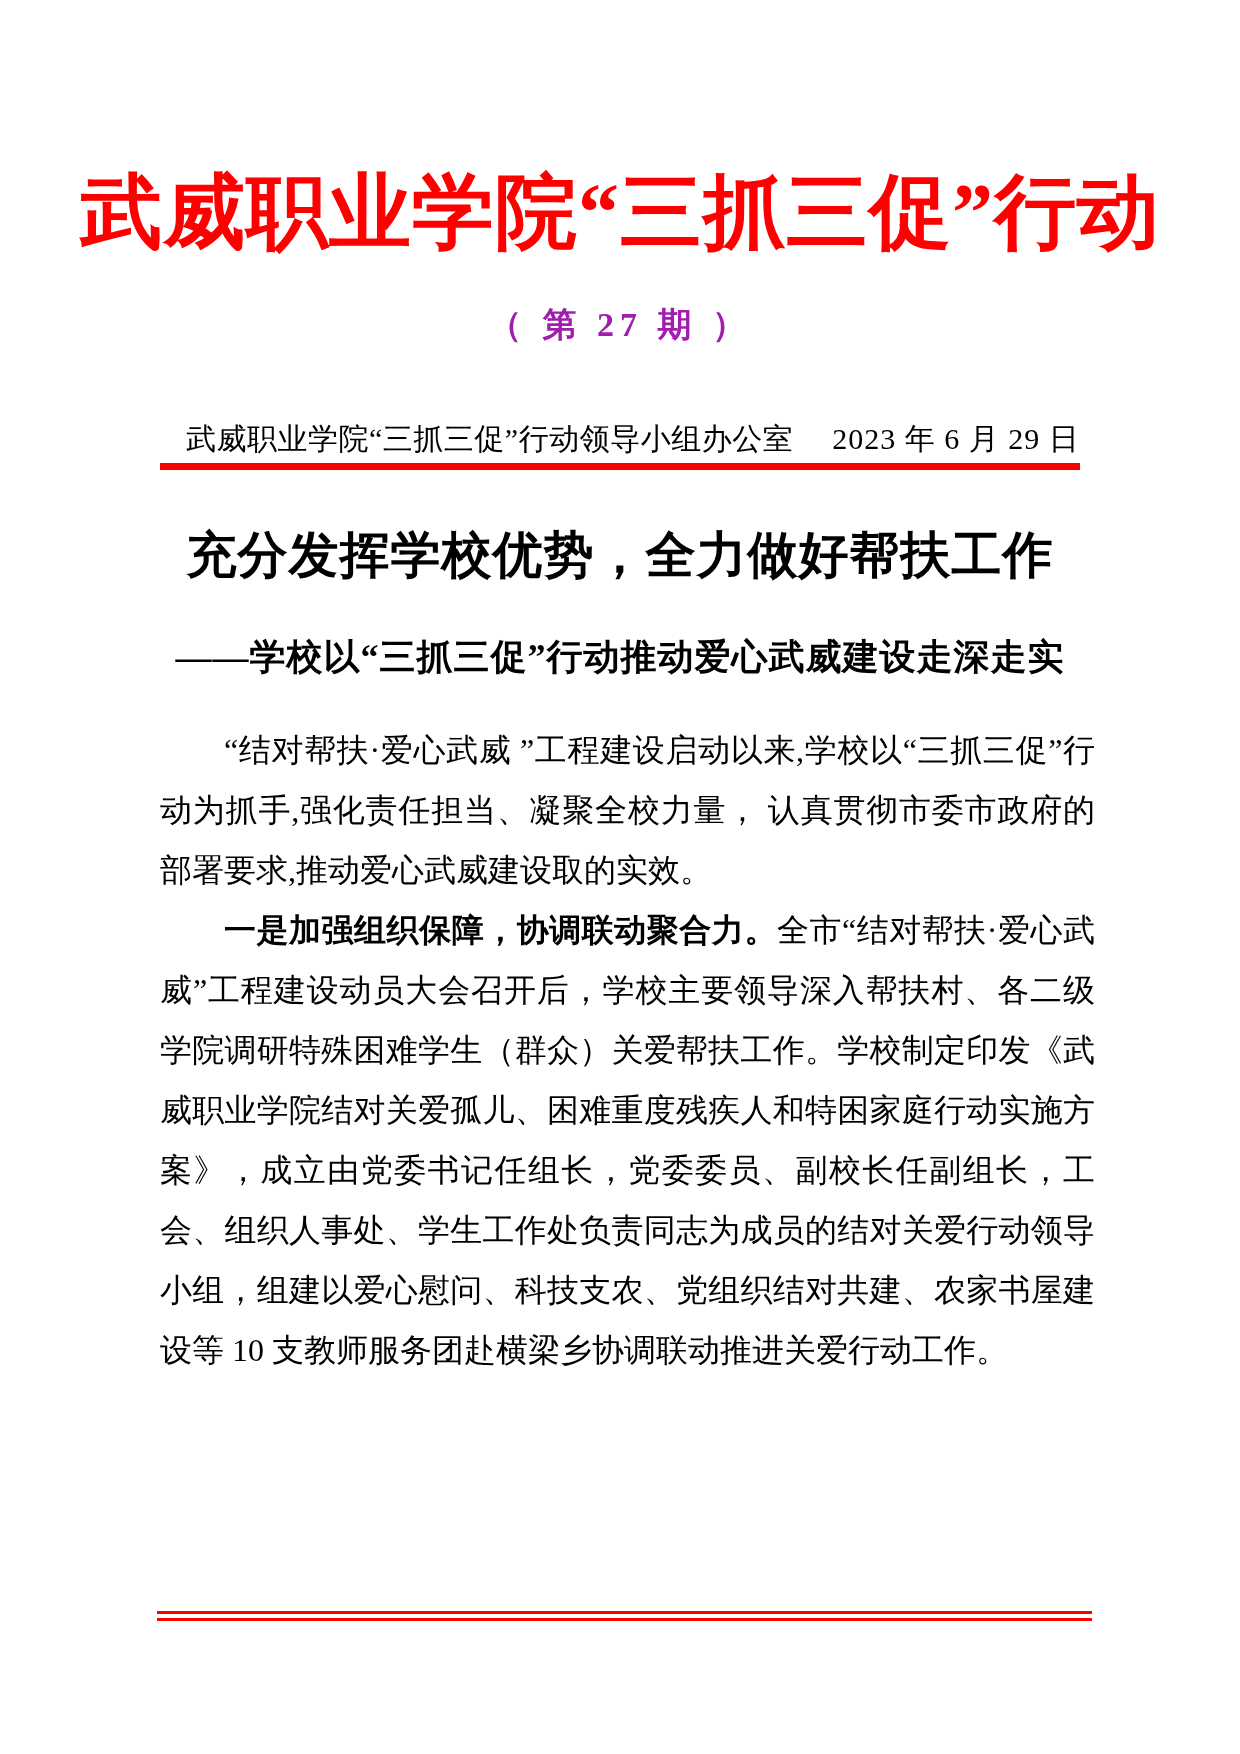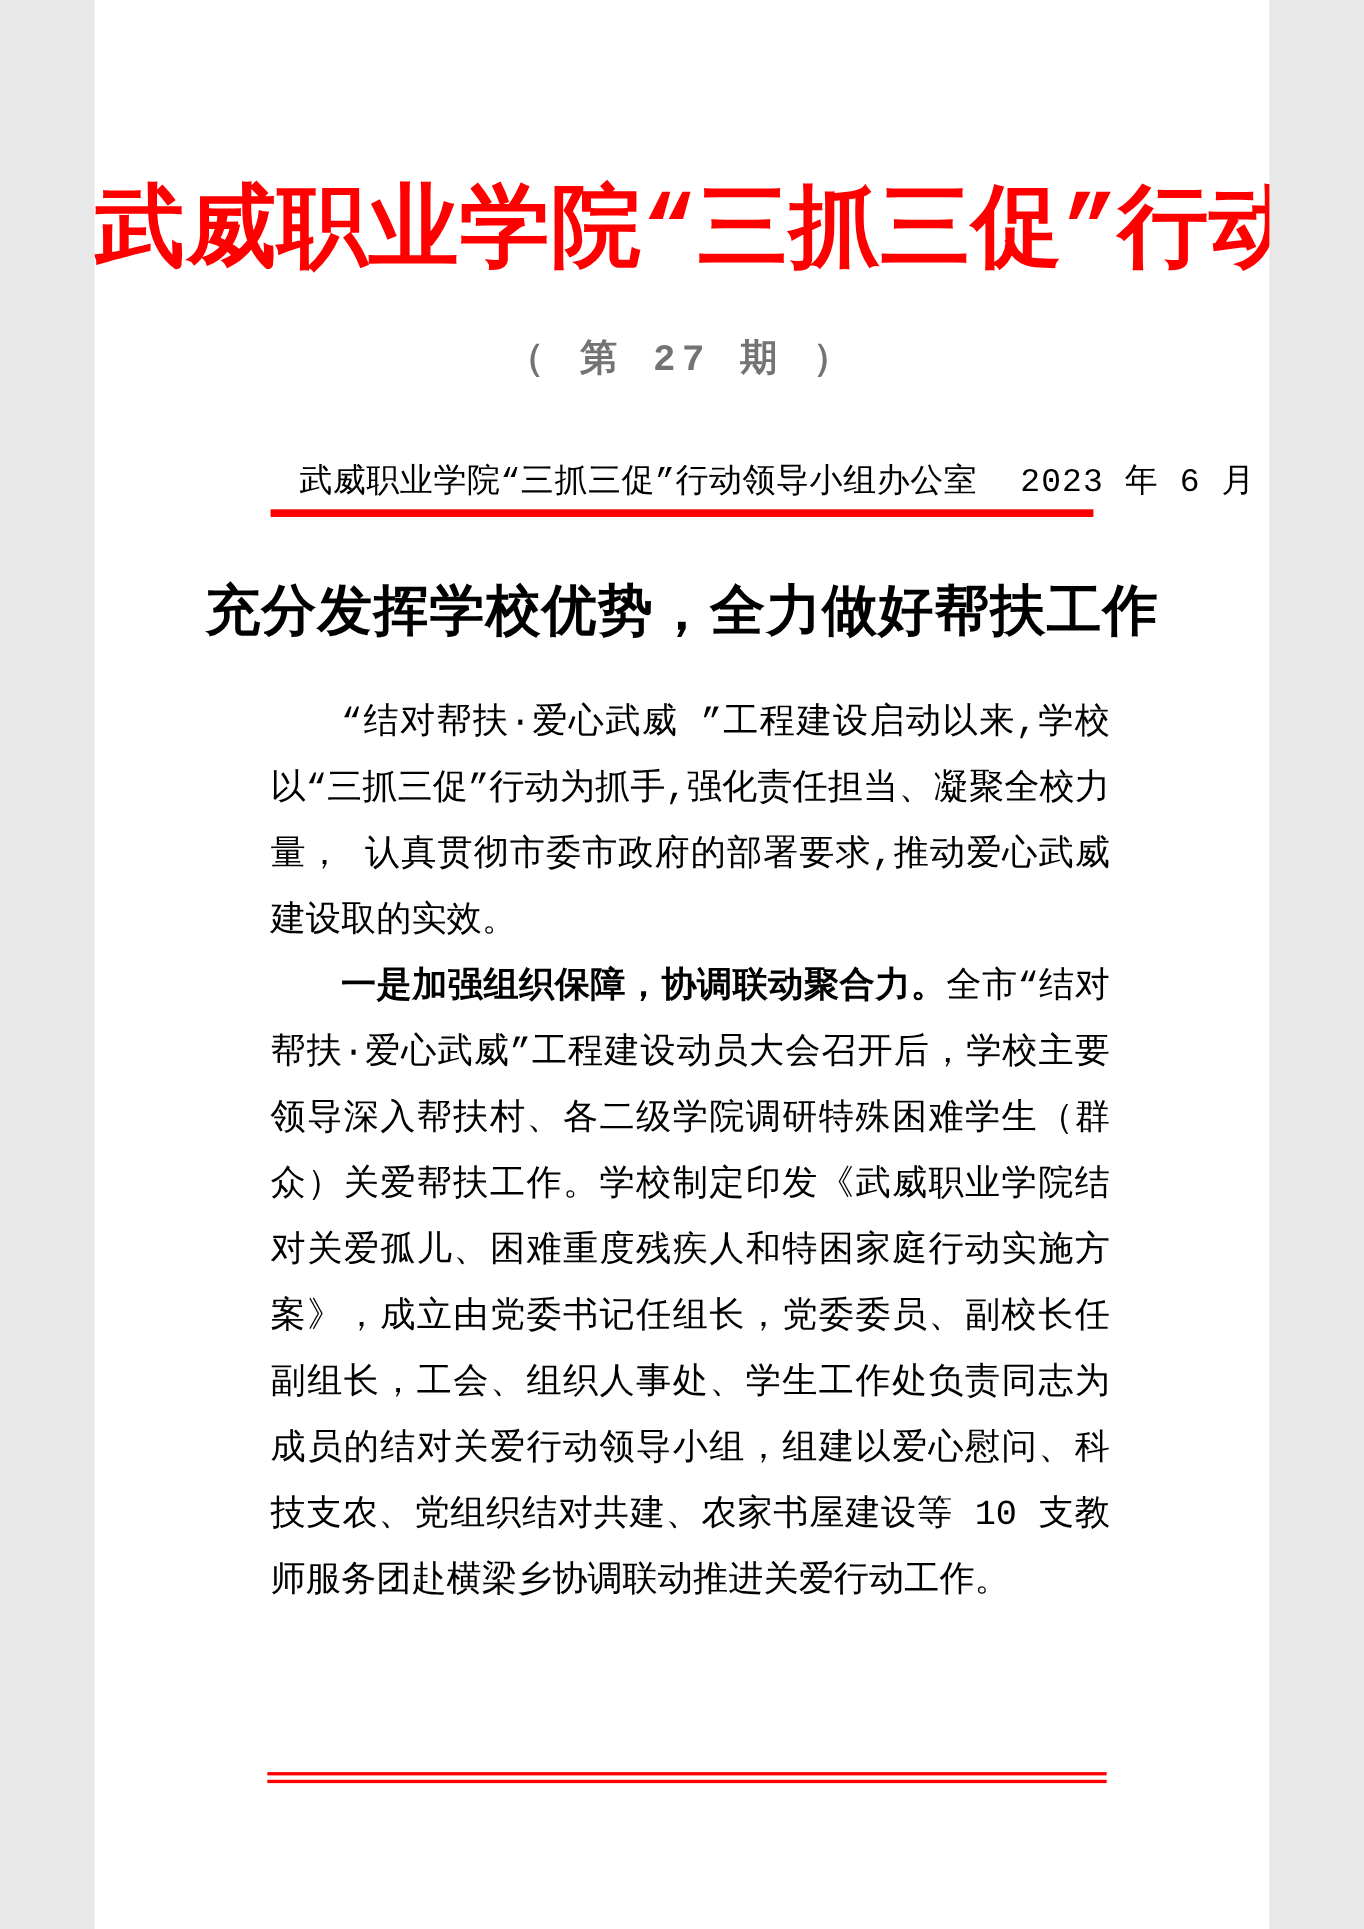--- a/index.html
+++ b/index.html
@@ -2,26 +2,26 @@
 <html><head>
 <meta charset="utf-8">
 <style>
   html, body {
     margin: 0;
     padding: 0;
     background: #e8e8e8;
   }
   .page {
     position: relative;
-    width: 1068px;
+    width: 1240px;
     height: 1754px;
     margin: 0 auto;
     background: #ffffff;
     overflow: hidden;
-    font-family: Liberation Mono, monospace;
+    font-family: Liberation Serif, serif;
     color: #000000;
   }
   
   .masthead {
     padding-top: 168px;
     text-align: center;
     color: #ff0000;
   }
   .title-main {
     font-size: 82px;
@@ -35,21 +35,21 @@
     font-size: 112px;
     font-weight: bold;
     line-height: 1.0;
     letter-spacing: 4px;
     white-space: nowrap;
   }
   .issue-line {
     margin-top: 44px;
     font-size: 34px;
     font-weight: bold;
-    color: #737373;
+    color: #a21caf;
     letter-spacing: 6px;
   }
   
   .pub-row {
     margin: 74px 160px 0 160px;
     display: flex;
     justify-content: space-between;
     align-items: flex-end;
     font-size: 30px;
     line-height: 1.15;
@@ -111,20 +111,21 @@
     <div class="issue-line">（ 第 27 期 ）</div>
   </div>
 
   <div class="pub-row">
     <span class="publisher">武威职业学院“三抓三促”行动领导小组办公室</span>
     <span class="pub-date">2023 年 6 月 29 日</span>
   </div>
 
   <div class="article-title">充分发挥学校优势，全力做好帮扶工作</div>
 
+  <div class="article-subtitle">——学校以“三抓三促”行动推动爱心武威建设走深走实</div>
 
   <div class="body-text">
     <p><span>“结对帮扶·爱心武威 ”工程建设启动以来,学校以“三抓三促”行动为抓手,强化责任担当、凝聚全校力量， 认真贯彻市委市政府的部署要求,推动爱心武威建设取的实效。</span></p>
     <p><span class="lead">一是加强组织保障，协调联动聚合力。</span><span>全市“结对帮扶·爱心武威”工程建设动员大会召开后，学校主要领导深入帮扶村、各二级学院调研特殊困难学生（群众）关爱帮扶工作。学校制定印发《武威职业学院结对关爱孤儿、困难重度残疾人和特困家庭行动实施方案》，成立由党委书记任组长，党委委员、副校长任副组长，工会、组织人事处、学生工作处负责同志为成员的结对关爱行动领导小组，组建以爱心慰问、科技支农、党组织结对共建、农家书屋建设等 10 支教师服务团赴横梁乡协调联动推进关爱行动工作。</span></p>
   </div>
 
   <div class="footer-rule"></div>
 
 </div>
 

